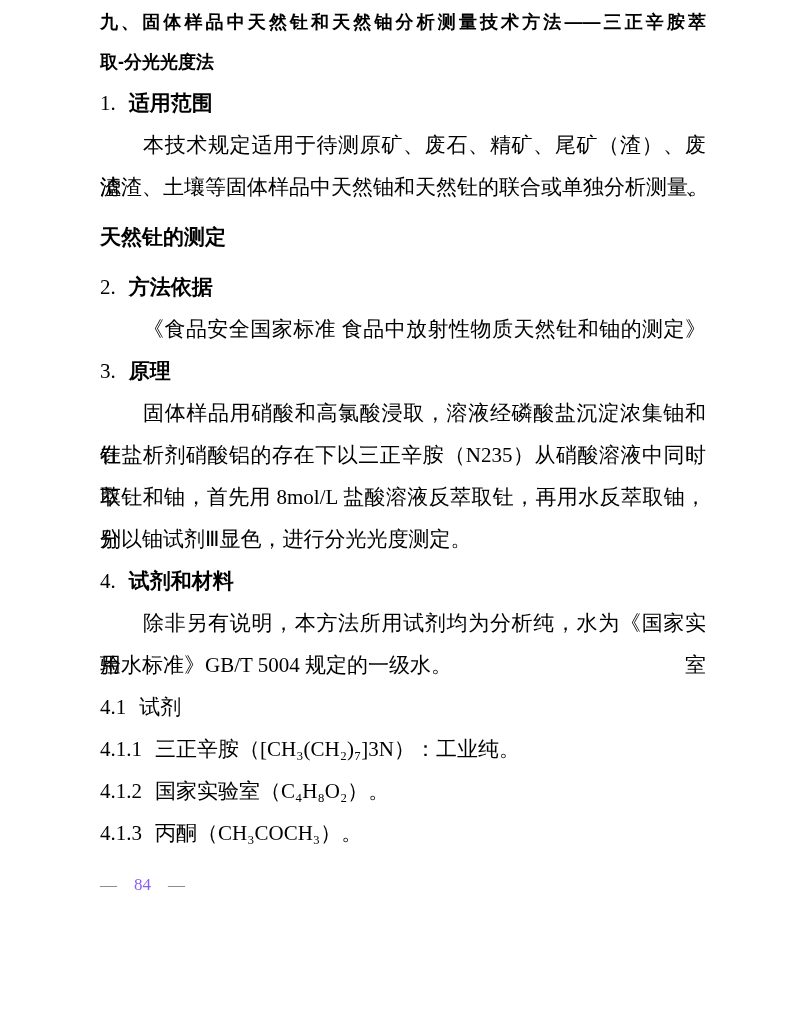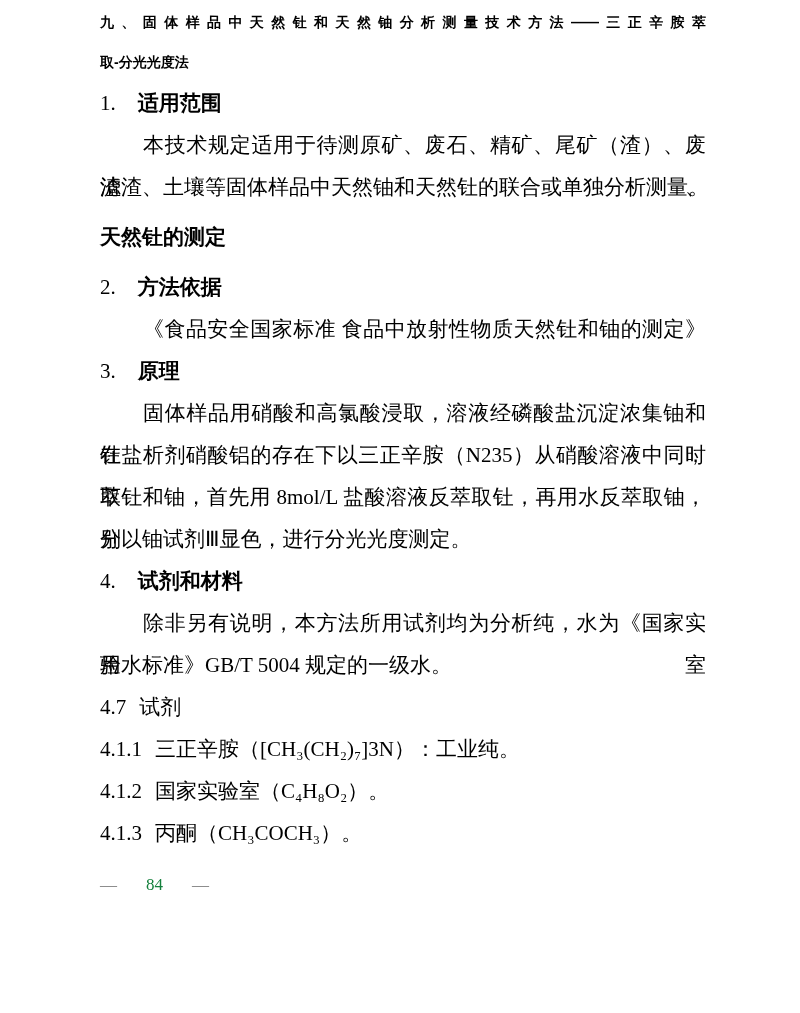--- a/index.html
+++ b/index.html
@@ -24,28 +24,27 @@
     white-space: nowrap;
   }
   .fill {
     white-space: normal;
     text-align: justify;
     text-align-last: justify;
   }
   .l-title {
     height: 40px;
     line-height: 40px;
-    font-size: 14px;
+    font-size: 18px;
     font-weight: 700;
     font-family: "Liberation Sans", "DejaVu Sans", sans-serif;
   }
   .l-h1 .txt {
     font-weight: 700;
     font-family: "Liberation Sans", "DejaVu Sans", sans-serif;
-    margin-left: 9px;
   }
   .l-h1 .num,
   .l-sub .num {
     font-family: "Liberation Serif", "DejaVu Serif", serif;
     margin-right: 13px;
   }
   .l-body { font-family: Liberation Serif, serif; }
   .indent { text-indent: 43px; }
   .l-chapter {
     text-align: left;
@@ -58,22 +57,22 @@
     height: 30px;
     line-height: 30px;
     font-size: 17px;
     color: #222222;
   }
   .footer .dash {
     color: #7a7a7a;
     letter-spacing: 0;
   }
   .footer .pageno {
-    margin: 0 29px;
-    color: #15803d;
+    margin: 0 17px;
+    color: #8b5cf6;
   }
 </style>
 </head>
 <body>
 
 <div class="page">
   <div id="doc-body">
       <div class="line l-title fill"><span class="txt">九、固体样品中天然钍和天然铀分析测量技术方法——三正辛胺萃</span></div>
       <div class="line l-title"><span class="txt">取-分光光度法</span></div>
       <div class="line l-h1"><span class="num">1.</span><span class="txt">适用范围</span></div>
@@ -83,21 +82,21 @@
       <div class="line l-h1"><span class="num">2.</span><span class="txt">方法依据</span></div>
       <div class="line l-body indent fill"><span class="txt">《食品安全国家标准 食品中放射性物质天然钍和铀的测定》</span></div>
       <div class="line l-h1"><span class="num">3.</span><span class="txt">原理</span></div>
       <div class="line l-body indent fill"><span class="txt">固体样品用硝酸和高氯酸浸取，溶液经磷酸盐沉淀浓集铀和钍，</span></div>
       <div class="line l-body fill"><span class="txt">在盐析剂硝酸铝的存在下以三正辛胺（N235）从硝酸溶液中同时萃</span></div>
       <div class="line l-body fill"><span class="txt">取钍和铀，首先用 8mol/L 盐酸溶液反萃取钍，再用水反萃取铀，分</span></div>
       <div class="line l-body"><span class="txt">别以铀试剂Ⅲ显色，进行分光光度测定。</span></div>
       <div class="line l-h1"><span class="num">4.</span><span class="txt">试剂和材料</span></div>
       <div class="line l-body indent fill"><span class="txt">除非另有说明，本方法所用试剂均为分析纯，水为《国家实验室</span></div>
       <div class="line l-body"><span class="txt">用水标准》GB/T 5004 规定的一级水。</span></div>
-      <div class="line l-sub"><span class="num">4.7</span><span class="txt">试剂</span></div>
+      <div class="line l-sub"><span class="num">4.1</span><span class="txt">试剂</span></div>
       <div class="line l-sub"><span class="num">4.1.1</span><span class="txt">三正辛胺（[CH₃(CH₂)₇]3N）：工业纯。</span></div>
       <div class="line l-sub"><span class="num">4.1.2</span><span class="txt">国家实验室（C₄H₈O₂）。</span></div>
       <div class="line l-sub"><span class="num">4.1.3</span><span class="txt">丙酮（CH₃COCH₃）。</span></div>
     </div>
   <div class="footer">
     <span class="dash">—</span><span class="pageno">84</span><span class="dash">—</span>
   </div>
 </div>
 
 </body></html>

